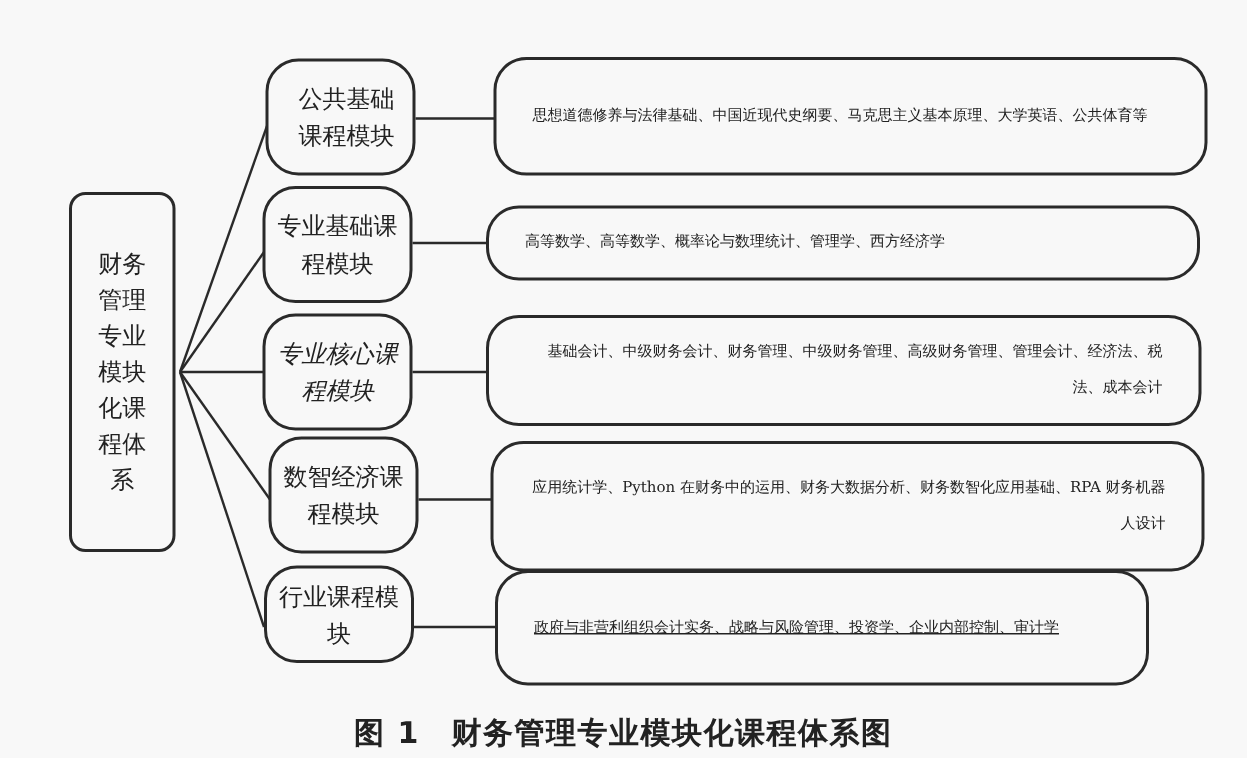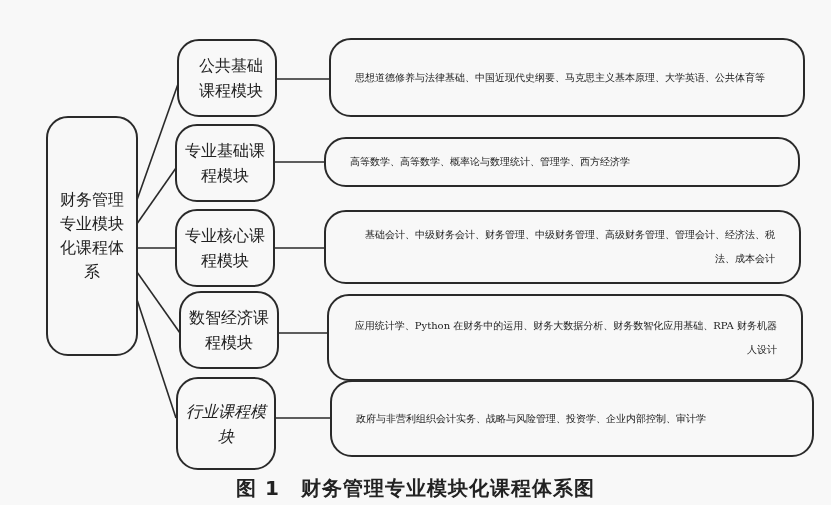--- a/index.html
+++ b/index.html
@@ -22,49 +22,49 @@
     <line x1="120" y1="248" x2="180" y2="333"></line>
     <line x1="120" y1="248" x2="176" y2="418"></line>
     <line x1="277" y1="79" x2="330" y2="79"></line>
     <line x1="275" y1="162" x2="325" y2="162"></line>
     <line x1="275" y1="248" x2="325" y2="248"></line>
     <line x1="279" y1="333" x2="328" y2="333"></line>
     <line x1="276" y1="418" x2="331" y2="418"></line>
   </g>
 </svg>
 
-<div class="box root" style="left:46px;top:116px;width:92px;height:240px;">
+<div class="box root" style="left:46px;top:128px;width:71px;height:240px;border-radius:11px;">
   <span>财务管理专业模块化课程体系</span>
 </div>
 
 <div class="box mod" style="left:177px;top:39px;width:100px;height:78px;padding-left:16px;">
   <span>公共基础课程模块</span>
 </div>
 <div class="box mod" style="left:175px;top:124px;width:100px;height:78px;">
   <span>专业基础课程模块</span>
 </div>
-<div class="box mod" style="left:175px;top:209px;width:100px;height:78px;">
+<div class="box mod" style="left:175px;top:209px;width:100px;height:78px;font-style:italic;">
   <span>专业核心课程模块</span>
 </div>
 <div class="box mod" style="left:179px;top:291px;width:100px;height:78px;">
   <span>数智经济课程模块</span>
 </div>
-<div class="box mod" style="left:176px;top:377px;width:100px;height:93px;font-style:italic;">
+<div class="box mod" style="left:176px;top:377px;width:100px;height:65px;">
   <span>行业课程模块</span>
 </div>
 
 <div class="box detail" style="left:329px;top:38px;width:476px;height:79px;">
   <span>思想道德修养与法律基础、中国近现代史纲要、马克思主义基本原理、大学英语、公共体育等</span>
 </div>
 <div class="box detail" style="left:324px;top:137px;width:476px;height:50px;">
   <span>高等数学、高等数学、概率论与数理统计、管理学、西方经济学</span>
 </div>
 <div class="box detail" style="left:324px;top:210px;width:477px;height:74px;">
   <span>基础会计、中级财务会计、财务管理、中级财务管理、高级财务管理、管理会计、经济法、税法、成本会计</span>
 </div>
 <div class="box detail" style="left:327px;top:294px;width:476px;height:87px;">
   <span>应用统计学、Python 在财务中的运用、财务大数据分析、财务数智化应用基础、RPA 财务机器人设计</span>
 </div>
-<div class="box detail" style="left:330px;top:380px;width:484px;height:77px;">
+<div class="box detail" style="left:330px;top:380px;width:436px;height:77px;text-decoration:underline;">
   <span>政府与非营利组织会计实务、战略与风险管理、投资学、企业内部控制、审计学</span>
 </div>
 
 <div class="caption">图 1　财务管理专业模块化课程体系图</div>
 
 </body></html>

